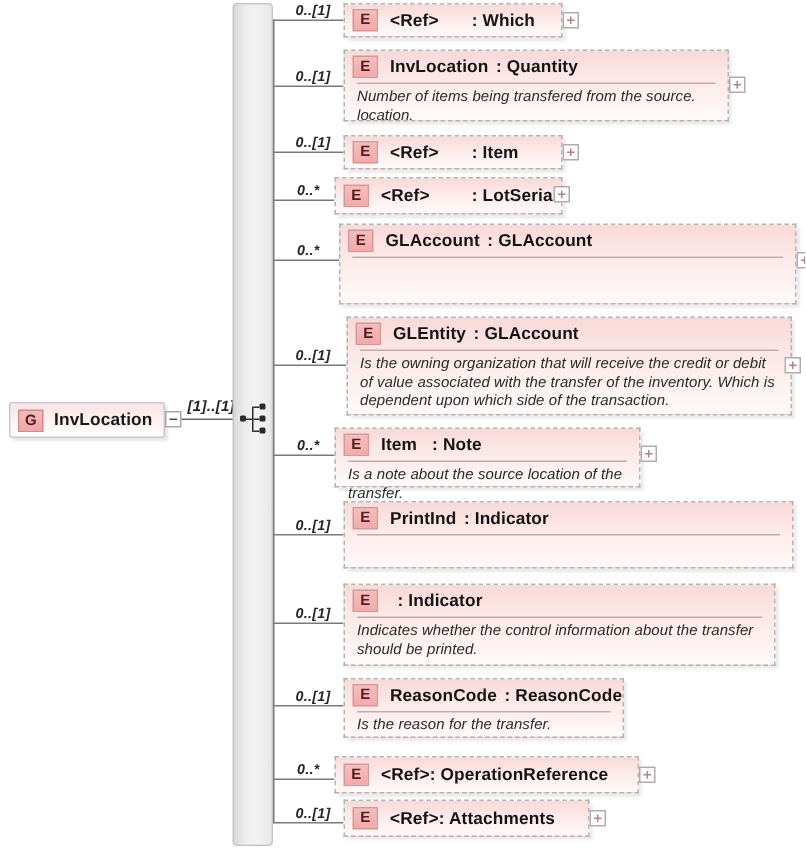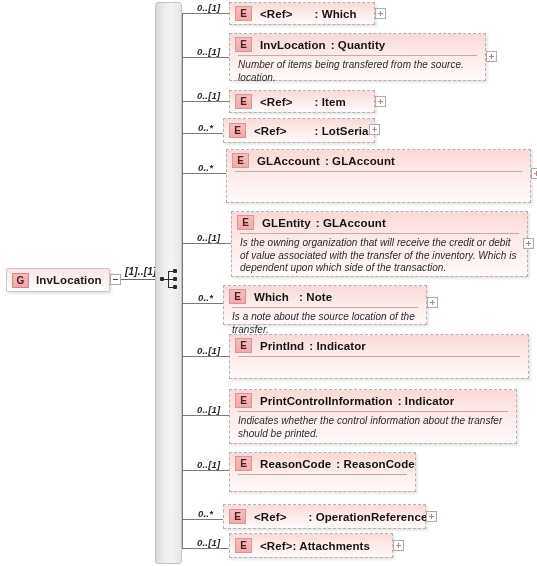--- a/index.html
+++ b/index.html
@@ -352,61 +352,61 @@
       <span class="el-name" style="margin-left:5px;">: GLAccount</span>
     </div>
     <div class="el-sep"></div>
     <div class="el-doc">Is the owning organization that will receive the credit or debit of value associated with the transfer of the inventory. Which is dependent upon which side of the transaction.</div>
   </div>
   <div class="plus" style="left:523px; top:238px;"></div>
 
   <div class="el" style="left:223px; top:285px; width:204px; height:40px;">
     <div class="el-head">
       <span class="eicon">E</span>
-      <span class="el-name">Which</span>
+      <span class="el-name">Item</span>
       <span class="el-name" style="margin-left:10px;">: Note</span>
     </div>
     <div class="el-sep"></div>
     <div class="el-doc">Is a note about the source location of the transfer.</div>
   </div>
   <div class="plus" style="left:427px; top:297px;"></div>
 
   <div class="el" style="left:229px; top:334px; width:300px; height:45px;">
     <div class="el-head">
       <span class="eicon">E</span>
       <span class="el-name">PrintInd</span>
       <span class="el-name" style="margin-left:5px;">: Indicator</span>
     </div>
     <div class="el-sep"></div>
   </div>
 
   <div class="el" style="left:229px; top:389px; width:288px; height:55px;">
     <div class="el-head">
       <span class="eicon">E</span>
-      <span class="el-name">PrintControlInformation</span>
       <span class="el-name" style="margin-left:5px;">: Indicator</span>
     </div>
     <div class="el-sep"></div>
     <div class="el-doc">Indicates whether the control information about the transfer should be printed.</div>
   </div>
 
   <div class="el" style="left:229px; top:452px; width:187px; height:40px;">
     <div class="el-head">
       <span class="eicon">E</span>
       <span class="el-name">ReasonCode</span>
       <span class="el-name" style="margin-left:5px;">: ReasonCode</span>
     </div>
     <div class="el-sep"></div>
+    <div class="el-doc">Is the reason for the transfer.</div>
   </div>
 
   <div class="el simple" style="left:223px; top:504px; width:203px; height:25px;">
     <div class="el-head">
       <span class="eicon">E</span>
       <span class="el-name">&lt;Ref&gt;</span>
-      <span class="el-name" style="margin-left:22px;">: OperationReference</span>
+      <span class="el-name" style="">: OperationReference</span>
     </div>
   </div>
   <div class="plus" style="left:426px; top:511px;"></div>
 
   <div class="el simple" style="left:229px; top:533px; width:164px; height:25px;">
     <div class="el-head">
       <span class="eicon">E</span>
       <span class="el-name">&lt;Ref&gt;</span>
       <span class="el-name" style="">: Attachments</span>
     </div>

